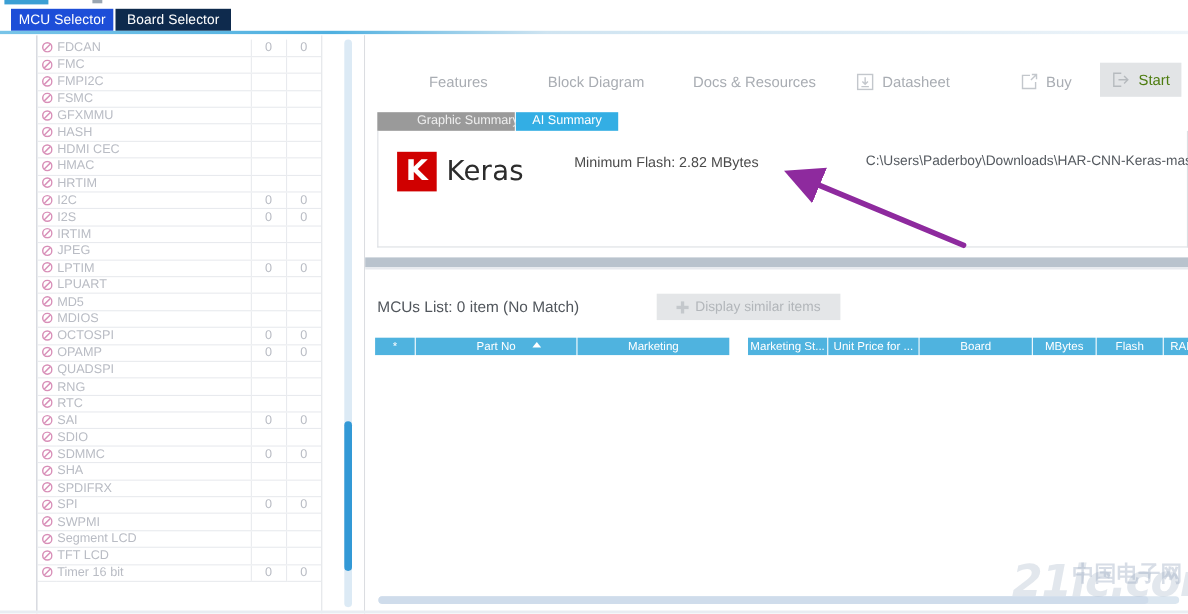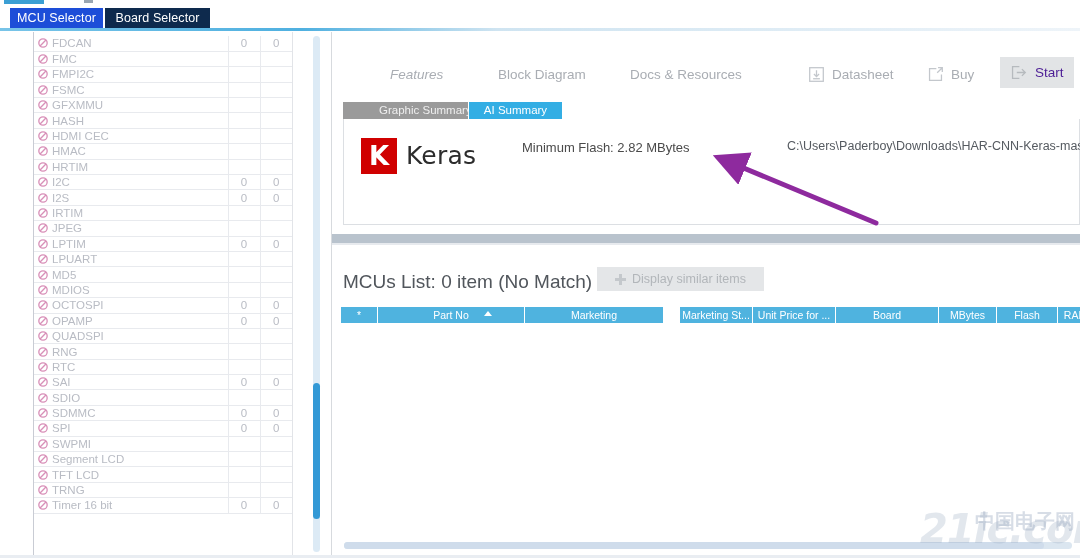--- a/index.html
+++ b/index.html
@@ -128,21 +128,21 @@
     display: flex; align-items: center; gap: 7px;
     color: #a9adb3; font-size: 13.5px; white-space: nowrap;
   }
   .nav-item .lbl { color: #a9adb3; }
   .nav-icon { width: 17px; height: 17px; display: block; }
   .start-btn {
     position: absolute; top: 0; height: 31px;
     background: #e2e4e6;
     display: flex; align-items: center; gap: 8px;
     padding: 0 10px;
-    color: #4c1d95; font-size: 13.5px; white-space: nowrap;
+    color: #4d7c0f; font-size: 13.5px; white-space: nowrap;
   }
 
   
   .sub-tabs {
     position: absolute; left: 11px; top: 70px; height: 17px;
   }
   .sub-tab {
     position: absolute; top: 0; height: 17px;
     font-size: 11.5px; line-height: 17px;
     text-align: center; white-space: nowrap;
@@ -185,21 +185,21 @@
     background: #b9c3cd;
   }
   .gray-band-edge {
     position: absolute; left: 0px; top: 211px; width: 748px; height: 2px;
     background: #e7eaee;
   }
 
   
   .mcus-label {
     position: absolute; left: 11px; top: 239px;
-    font-size: 19px; color: #51565c; white-space: nowrap;
+    font-size: 14px; color: #51565c; white-space: nowrap;
   }
   .similar-btn {
     position: absolute; left: 265px; top: 235px; width: 167px; height: 24px;
     background: #e4e6e8;
     display: flex; align-items: center; justify-content: center; gap: 6px;
     color: #b2b6ba; font-size: 12.5px; white-space: nowrap;
   }
   .plus-ico {
     position: relative; width: 11px; height: 11px; display: inline-block;
   }
@@ -519,20 +519,38 @@
                 </svg></span></td>
             <td class="c-name">SDMMC</td>
             <td class="c-n1">0</td>
             <td class="c-n2">0</td>
           </tr>
           <tr>
             <td class="c-icon"><span class="ban"><svg viewBox="0 0 12 12" width="10" height="10">
                   <circle cx="6" cy="6" r="5" fill="none" stroke="#d88fb8" stroke-width="1.6"></circle>
                   <line x1="2.5" y1="9.5" x2="9.5" y2="2.5" stroke="#d88fb8" stroke-width="1.6"></line>
                 </svg></span></td>
+            <td class="c-name">SHA</td>
+            <td class="c-n1"></td>
+            <td class="c-n2"></td>
+          </tr>
+          <tr>
+            <td class="c-icon"><span class="ban"><svg viewBox="0 0 12 12" width="10" height="10">
+                  <circle cx="6" cy="6" r="5" fill="none" stroke="#d88fb8" stroke-width="1.6"></circle>
+                  <line x1="2.5" y1="9.5" x2="9.5" y2="2.5" stroke="#d88fb8" stroke-width="1.6"></line>
+                </svg></span></td>
+            <td class="c-name">SPDIFRX</td>
+            <td class="c-n1"></td>
+            <td class="c-n2"></td>
+          </tr>
+          <tr>
+            <td class="c-icon"><span class="ban"><svg viewBox="0 0 12 12" width="10" height="10">
+                  <circle cx="6" cy="6" r="5" fill="none" stroke="#d88fb8" stroke-width="1.6"></circle>
+                  <line x1="2.5" y1="9.5" x2="9.5" y2="2.5" stroke="#d88fb8" stroke-width="1.6"></line>
+                </svg></span></td>
             <td class="c-name">SPI</td>
             <td class="c-n1">0</td>
             <td class="c-n2">0</td>
           </tr>
           <tr>
             <td class="c-icon"><span class="ban"><svg viewBox="0 0 12 12" width="10" height="10">
                   <circle cx="6" cy="6" r="5" fill="none" stroke="#d88fb8" stroke-width="1.6"></circle>
                   <line x1="2.5" y1="9.5" x2="9.5" y2="2.5" stroke="#d88fb8" stroke-width="1.6"></line>
                 </svg></span></td>
             <td class="c-name">SWPMI</td>
@@ -547,29 +565,20 @@
             <td class="c-name">Segment LCD</td>
             <td class="c-n1"></td>
             <td class="c-n2"></td>
           </tr>
           <tr>
             <td class="c-icon"><span class="ban"><svg viewBox="0 0 12 12" width="10" height="10">
                   <circle cx="6" cy="6" r="5" fill="none" stroke="#d88fb8" stroke-width="1.6"></circle>
                   <line x1="2.5" y1="9.5" x2="9.5" y2="2.5" stroke="#d88fb8" stroke-width="1.6"></line>
                 </svg></span></td>
             <td class="c-name">TFT LCD</td>
-            <td class="c-n1"></td>
-            <td class="c-n2"></td>
-          </tr>
-          <tr>
-            <td class="c-icon"><span class="ban"><svg viewBox="0 0 12 12" width="10" height="10">
-                  <circle cx="6" cy="6" r="5" fill="none" stroke="#d88fb8" stroke-width="1.6"></circle>
-                  <line x1="2.5" y1="9.5" x2="9.5" y2="2.5" stroke="#d88fb8" stroke-width="1.6"></line>
-                </svg></span></td>
-            <td class="c-name">TRNG</td>
             <td class="c-n1"></td>
             <td class="c-n2"></td>
           </tr>
           <tr>
             <td class="c-icon"><span class="ban"><svg viewBox="0 0 12 12" width="10" height="10">
                   <circle cx="6" cy="6" r="5" fill="none" stroke="#d88fb8" stroke-width="1.6"></circle>
                   <line x1="2.5" y1="9.5" x2="9.5" y2="2.5" stroke="#d88fb8" stroke-width="1.6"></line>
                 </svg></span></td>
             <td class="c-name">Timer 16 bit</td>
             <td class="c-n1">0</td>
@@ -579,30 +588,30 @@
     </table>
   </div>
   <div class="lscroll-track"></div>
   <div class="lscroll-thumb"></div>
 
   <div class="panel-divider"></div>
 
   <div class="right-panel">
 
     <div class="nav-row" id="nav-row">
-        <div class="nav-item" style="left: 58px; font-style: italic;">
+        <div class="nav-item" style="left: 58px;">
           <span class="lbl">Features</span>
         </div>
         <div class="nav-item" style="left: 166px;">
           <span class="lbl">Block Diagram</span>
         </div>
         <div class="nav-item" style="left: 298px;">
           <span class="lbl">Docs &amp; Resources</span>
         </div>
-        <div class="nav-item" style="left: 476px;">
+        <div class="nav-item" style="left: 446px;">
           <span>
             <svg class="nav-icon" viewBox="0 0 20 20">
               <rect x="2" y="2" width="16" height="16" fill="none" stroke="#c3c7cc" stroke-width="1.5"></rect>
               <path d="M10 5 L10 12 M7 9.5 L10 12.5 L13 9.5" fill="none" stroke="#c3c7cc" stroke-width="1.5"></path>
               <line x1="6" y1="15" x2="14" y2="15" stroke="#c3c7cc" stroke-width="1.5"></line>
             </svg>
           </span>
           <span class="lbl">Datasheet</span>
         </div>
         <div class="nav-item" style="left: 595px;">

